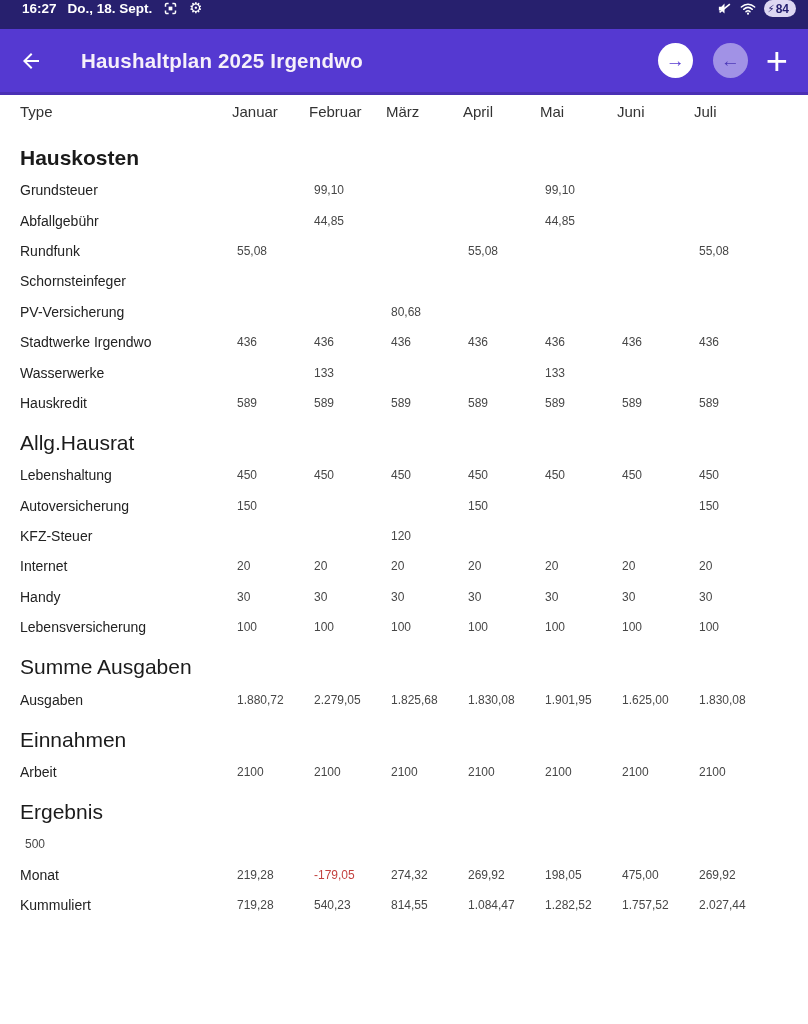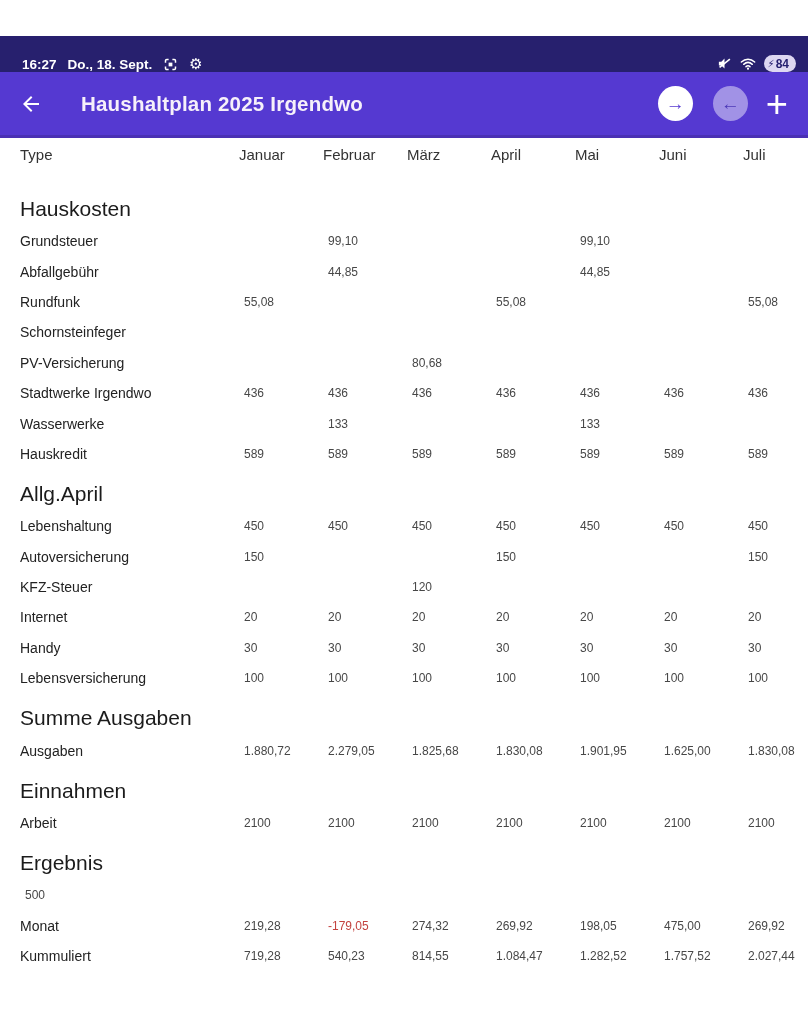--- a/index.html
+++ b/index.html
@@ -12,23 +12,23 @@
   }
   *{box-sizing:border-box;}
   html,body{margin:0;padding:0;}
   body{
     width:808px;height:1024px;overflow:hidden;background:#ffffff;
     font-family:"Liberation Sans","DejaVu Sans",sans-serif;
     -webkit-font-smoothing:antialiased;
   }
   
   .status-bar{
-    height:36px;background:var(--status-bg);color:#ffffff;
-    display:flex;align-items:flex-end;justify-content:space-between;
-    padding:0 12px 0 22px;font-size:13.5px;font-weight:bold;margin-top:36px;
+    height:29px;background:var(--status-bg);color:#ffffff;
+    display:flex;align-items:flex-start;justify-content:space-between;
+    padding:0 12px 0 22px;font-size:13.5px;font-weight:bold;
   }
   .sb-left{display:flex;align-items:center;gap:11px;}
   .sb-right{display:flex;align-items:center;gap:8px;}
   .sb-icon{display:flex;align-items:center;justify-content:center;height:16px;}
   .battery-pill{
     background:#ddd7f2;color:#241e6f;border-radius:9px;height:17px;
     display:flex;align-items:center;padding:0 7px 0 4px;gap:1px;
     font-size:12px;font-weight:bold;
   }
   .bolt{font-size:10px;line-height:1;}
@@ -53,29 +53,28 @@
   .circle-btn.secondary .circle-arrow{color:#4c38b8;}
   .plus-btn{
     color:#ffffff;font-size:38px;font-weight:400;line-height:28px;
     margin-left:18px;cursor:pointer;user-select:none;flex:none;
   }
   
   .table{padding:2px 0 0 20px;}
   .t-head,.t-row{
     display:grid;grid-template-columns:212px repeat(7,77px);
     align-items:center;
-    gap:7px;
   }
   .t-head{height:28px;font-size:15px;color:#333333;}
   .t-head .h-cell{white-space:nowrap;}
   .section-title{
     font-size:21px;color:#1b1b1b;height:26px;line-height:26px;
     margin:12px 0 4px;white-space:nowrap;
   }
-  .section-title.first{margin-top:28px;}
+  .section-title.first{margin-top:20px;font-weight:bold;}
   .t-row{height:30.4px;}
   .t-label{font-size:14px;color:var(--label-col);white-space:nowrap;}
   .t-val{font-size:12px;color:var(--value-col);padding-left:5px;white-space:nowrap;}
   .t-val.neg{color:var(--neg);}
   
   svg{display:block;}
 </style>
 </head>
 <body>
 
@@ -217,21 +216,21 @@
     <div class="t-row">
       <div class="t-label">Hauskredit</div>
       <div class="t-val">589</div>
       <div class="t-val">589</div>
       <div class="t-val">589</div>
       <div class="t-val">589</div>
       <div class="t-val">589</div>
       <div class="t-val">589</div>
       <div class="t-val">589</div>
     </div>
-    <div class="section-title">Allg.April</div>
+    <div class="section-title">Allg.Hausrat</div>
     <div class="t-row">
       <div class="t-label">Lebenshaltung</div>
       <div class="t-val">450</div>
       <div class="t-val">450</div>
       <div class="t-val">450</div>
       <div class="t-val">450</div>
       <div class="t-val">450</div>
       <div class="t-val">450</div>
       <div class="t-val">450</div>
     </div>

